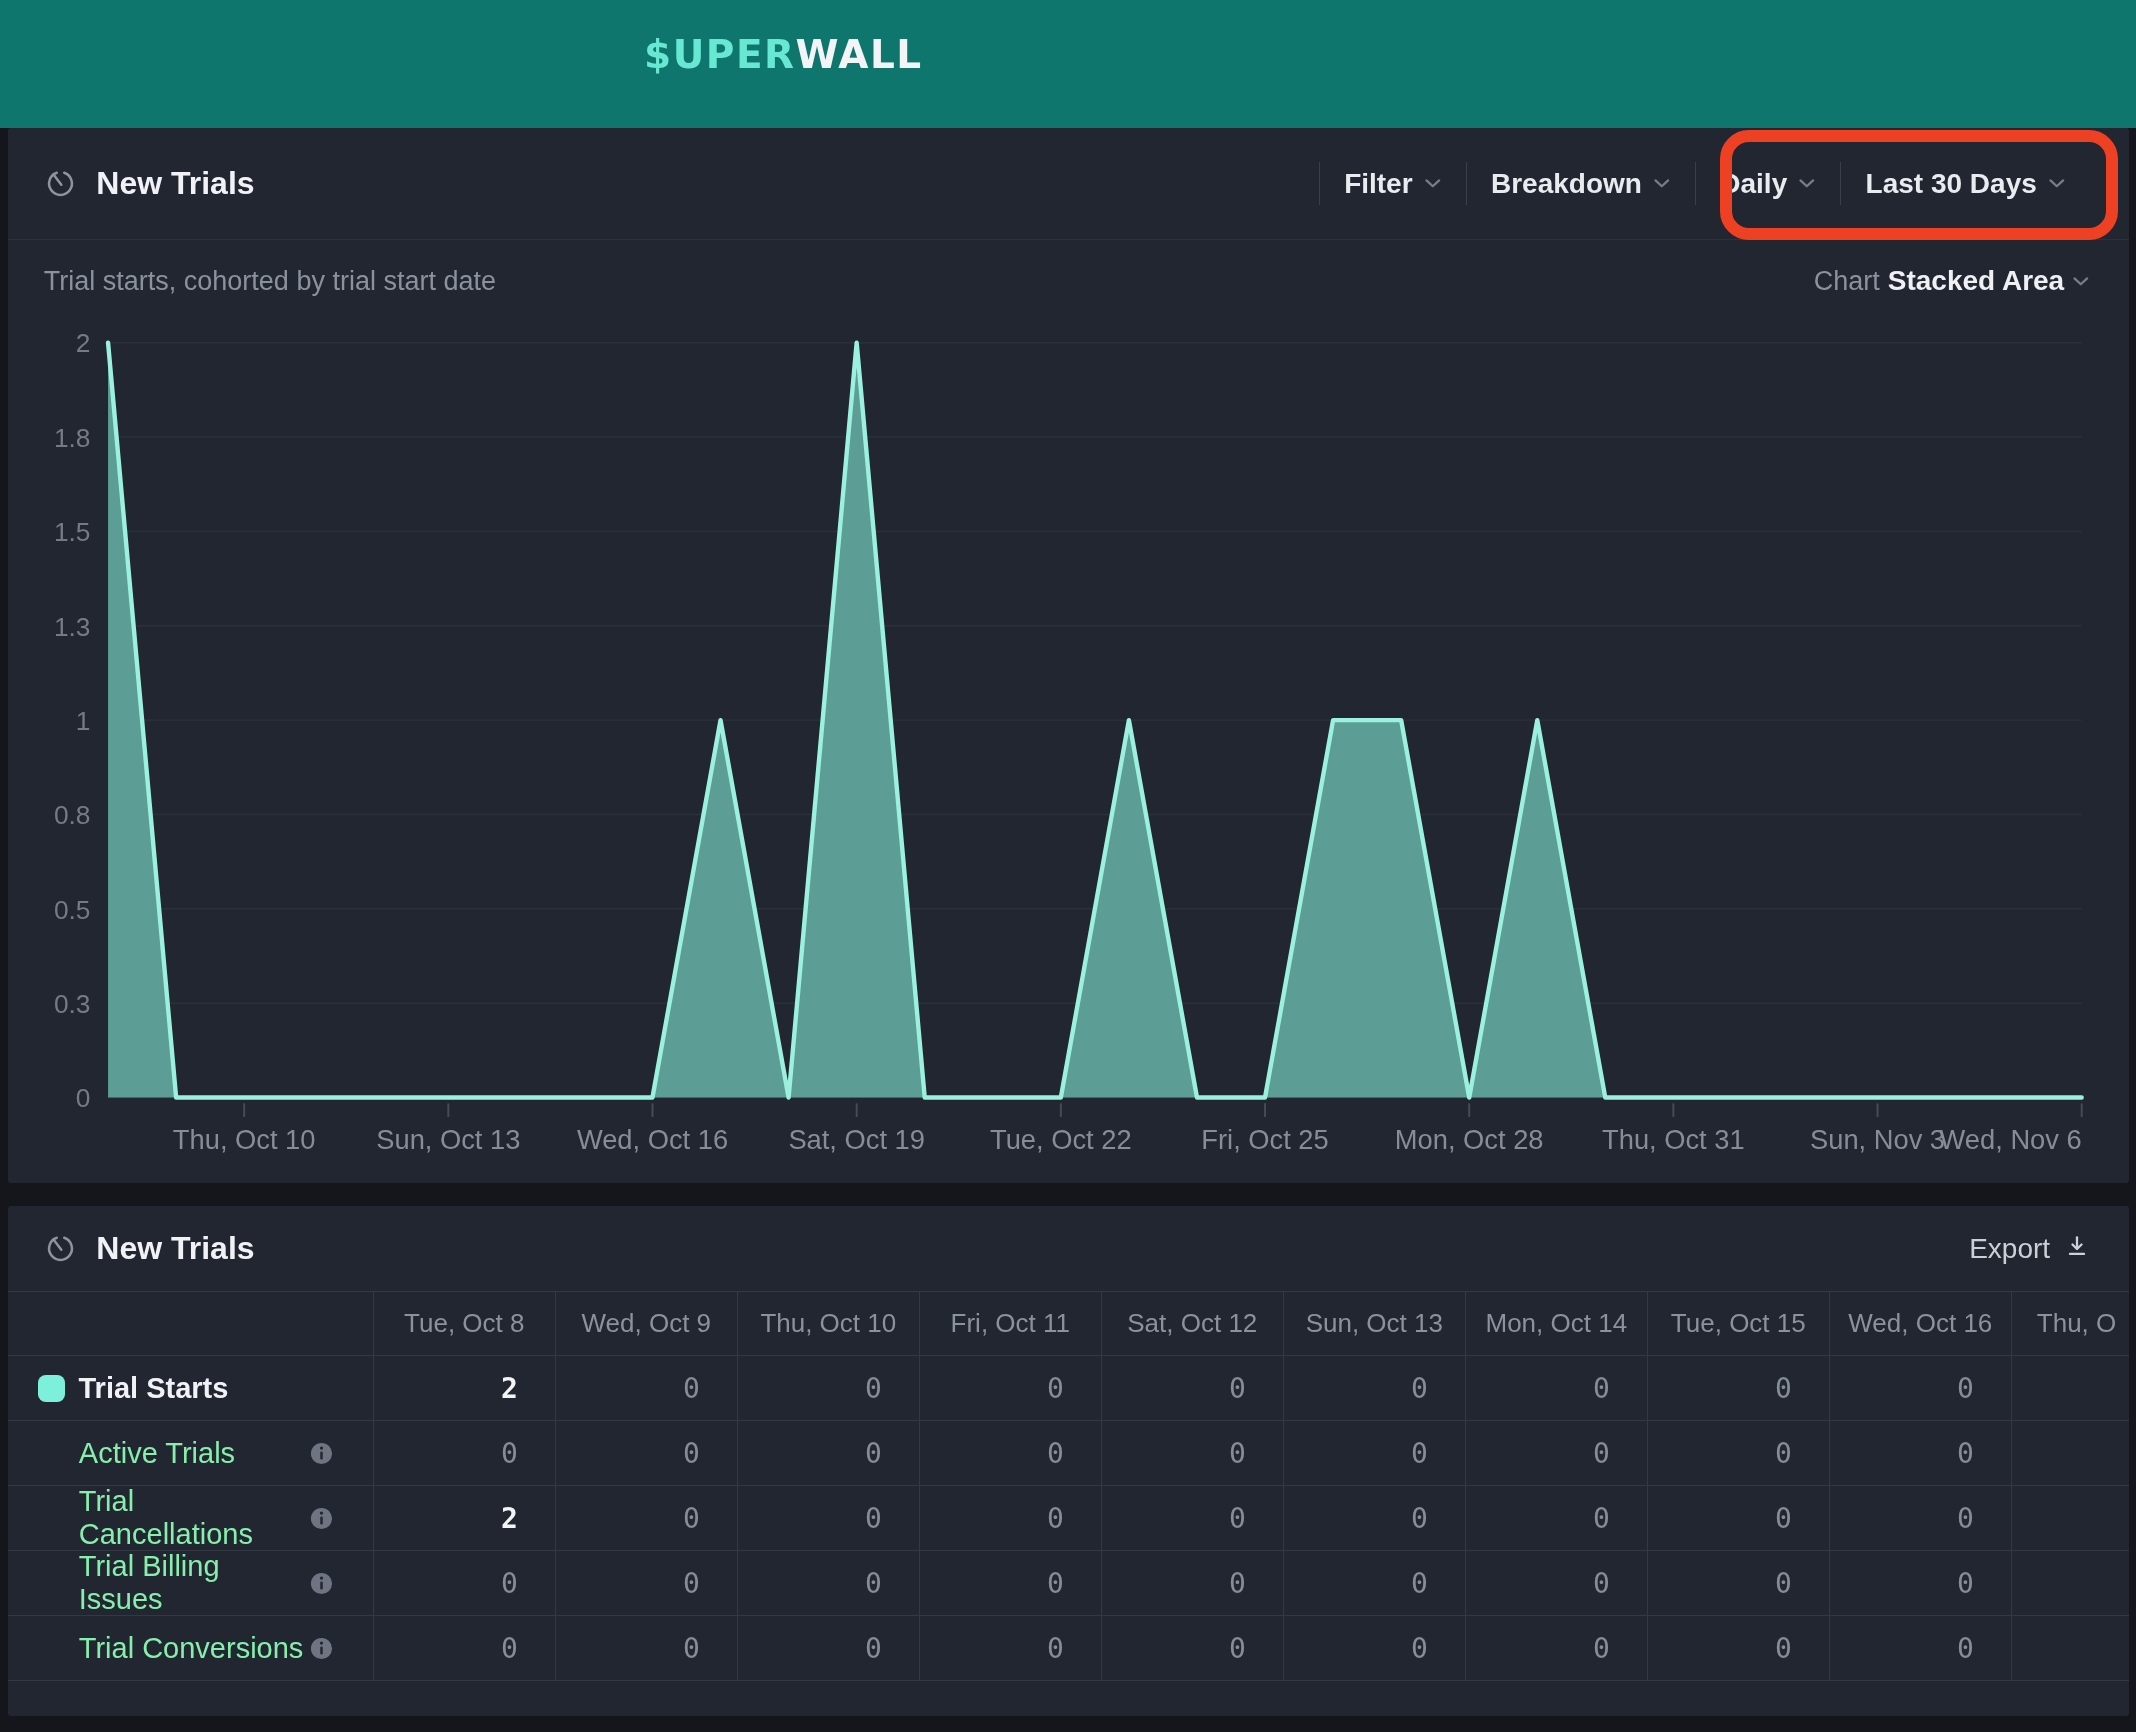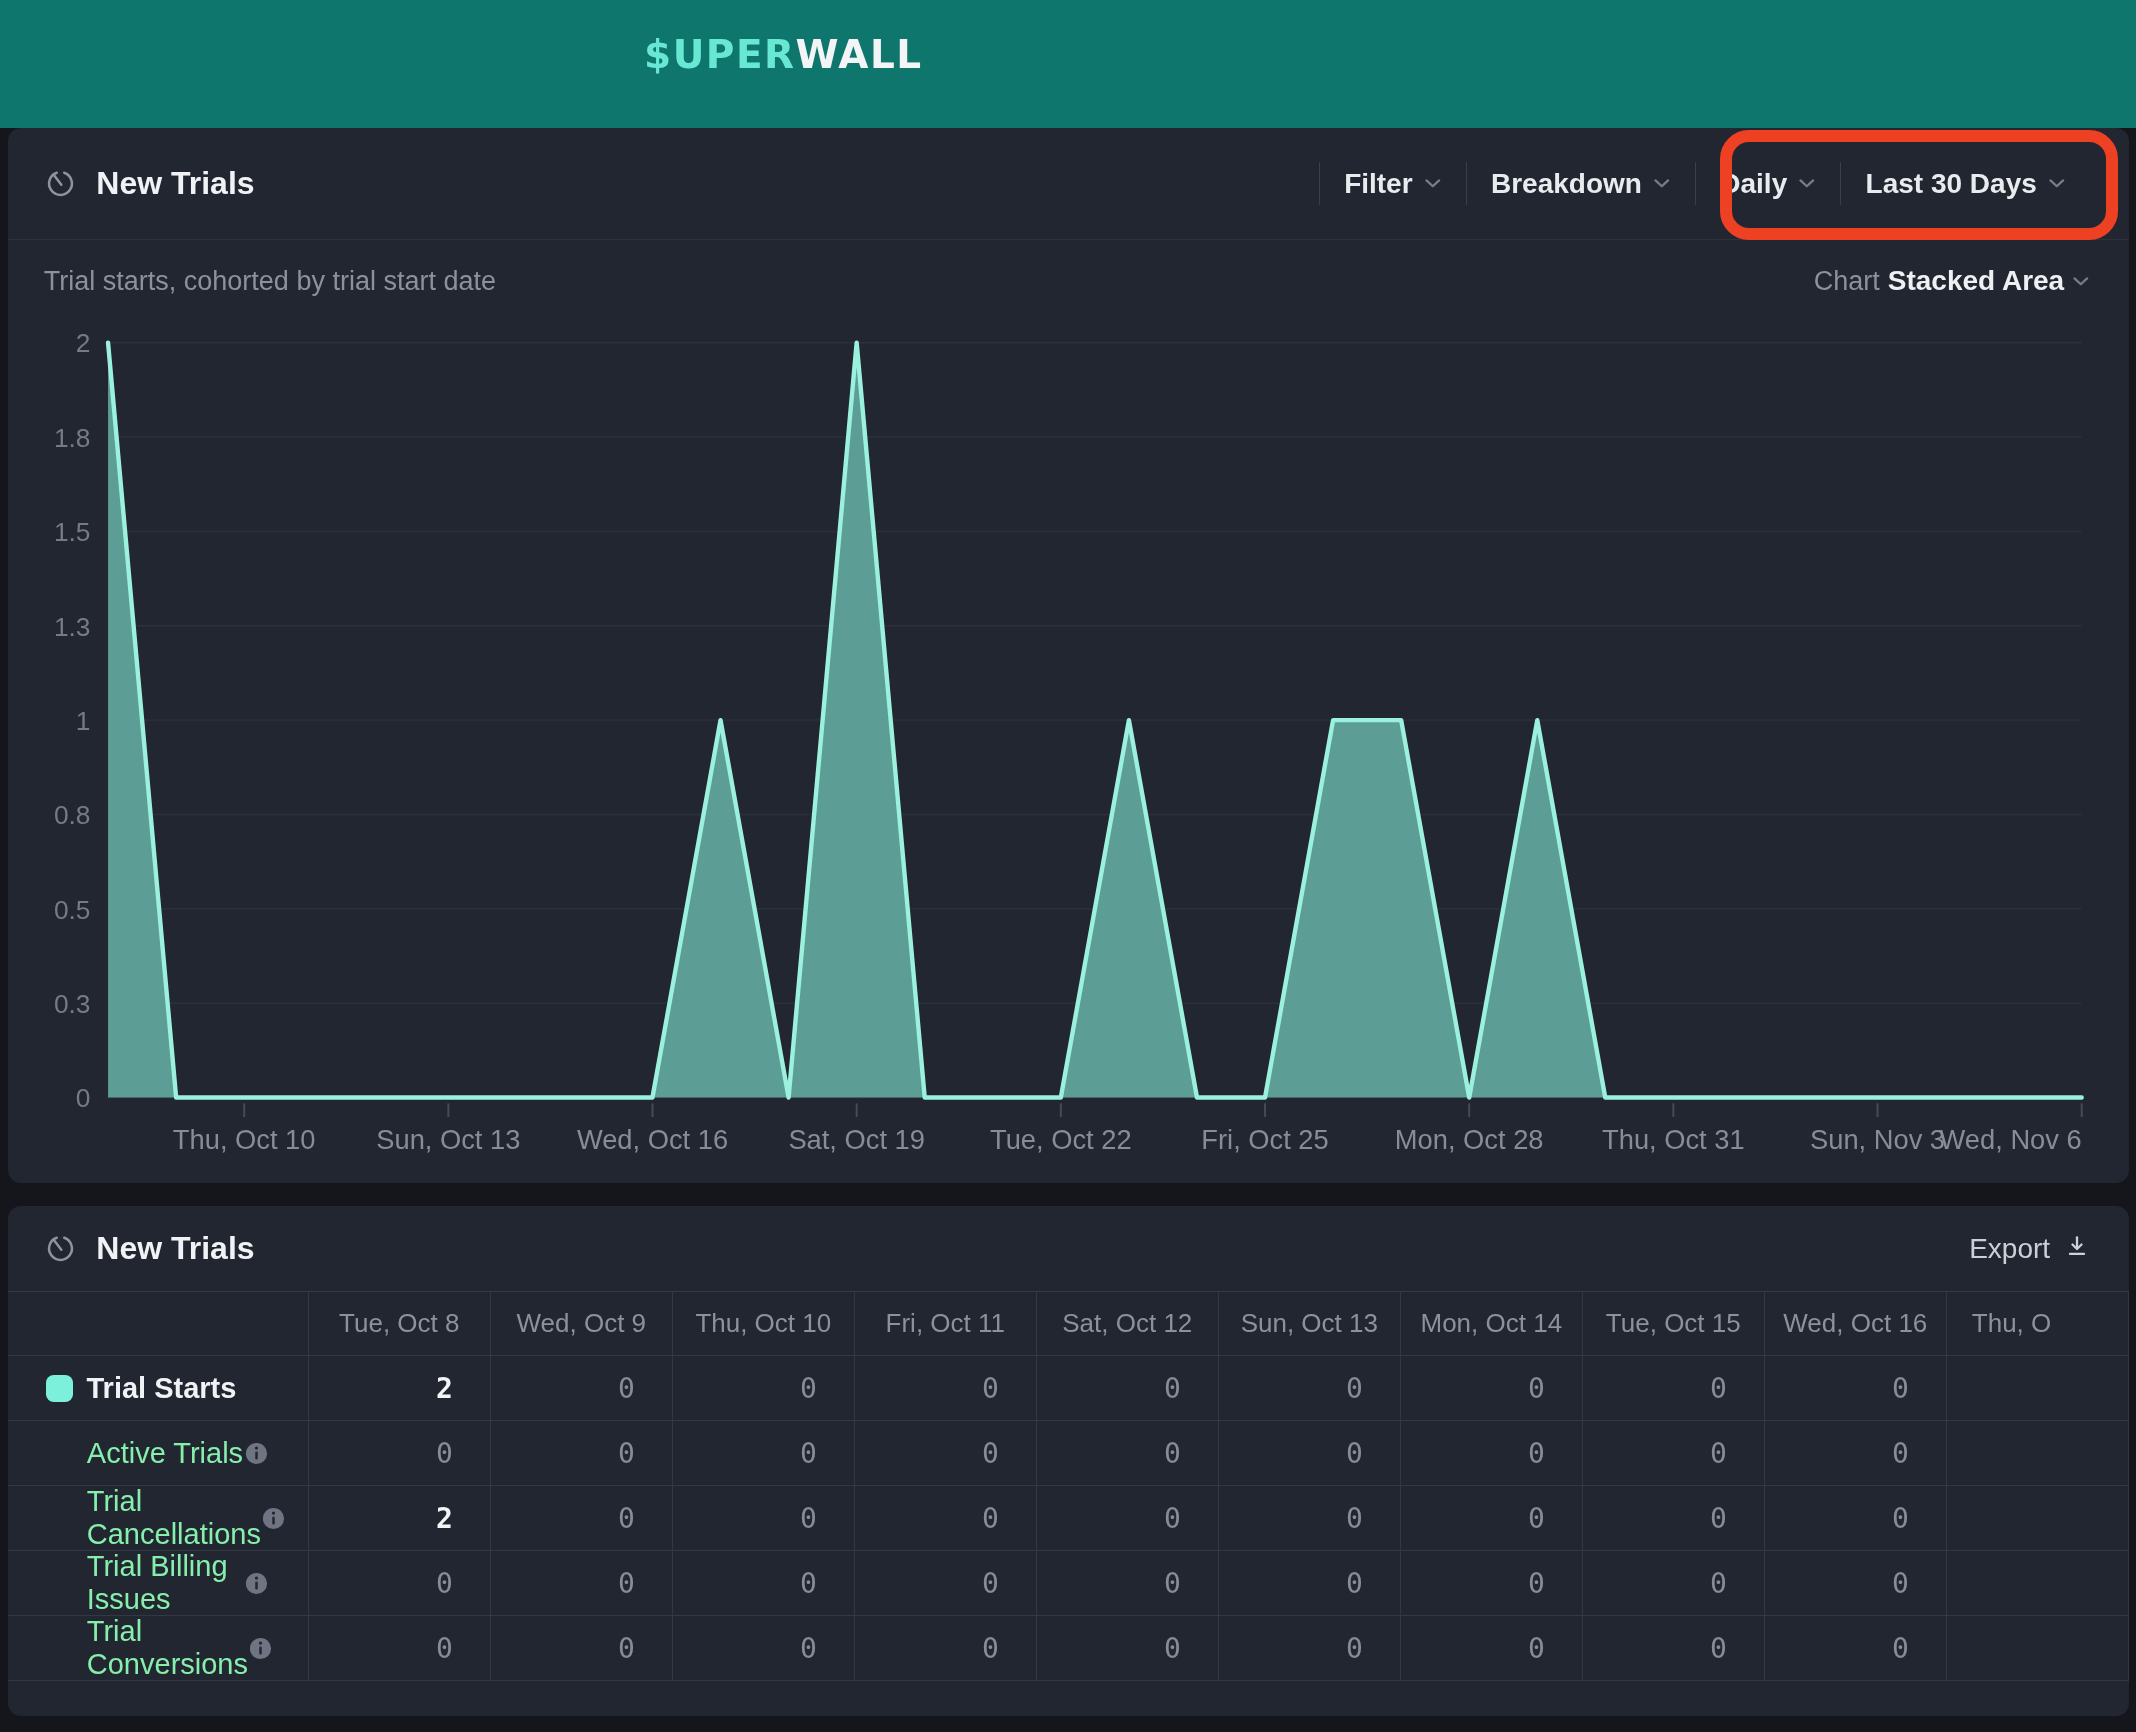--- a/index.html
+++ b/index.html
@@ -9,21 +9,21 @@
     font-family:"Liberation Sans", sans-serif;
     -webkit-font-smoothing:antialiased;
   }
   
   .topbar{position:absolute;left:0;top:0;width:2137px;height:128px;background:#0f766e;}
   .logo{position:absolute;left:644px;top:0;height:109px;line-height:109px;
         font-family:"DejaVu Sans", sans-serif;font-weight:bold;font-size:39px;letter-spacing:1.5px;}
   .logo .teal{color:#68e8d3;}
   .logo .white{color:#f2f4f6;}
   
-  .card{position:absolute;left:7.8px;width:2121px;background:#222630;border-radius:13px;overflow:hidden;}
+  .card{position:absolute;left:7.8px;width:2121px;background:#222630;border-radius:3px;overflow:hidden;}
   #chart-card{top:128px;height:1055px;}
   #table-card{top:1206px;height:510px;}
   .card-header{display:flex;align-items:center;padding:0 39px 0 36px;}
   #chart-card .card-header{height:111px;border-bottom:1px solid #2c313b;}
   #table-card .card-header{height:85px;border-bottom:1px solid #333946;}
   .card-title{font-size:32px;font-weight:600;color:#f0f2f5;margin-left:19.5px;}
   .flex-spacer{flex:1;}
   
   .controls{display:flex;align-items:center;height:100%;}
   .ctrl-divider{width:1px;height:43px;background:#394049;}
@@ -41,21 +41,21 @@
   
   .annotation{position:absolute;left:1720px;top:130px;width:398px;height:110px;
               border:12.7px solid #ee4123;border-radius:29px;box-sizing:border-box;
               pointer-events:none;z-index:50;}
   
   .export{display:flex;align-items:flex-start;gap:13.7px;cursor:pointer;
           font-size:28px;color:#ccd0d6;}
   
   .trow{display:flex;width:2219px;}
   .trow .cell{box-sizing:border-box;border-right:1px solid #323844;border-bottom:1px solid #323844;}
-  .label-cell{width:301px;flex:none;display:flex;align-items:center;padding-left:38px;}
+  .label-cell{width:366px;flex:none;display:flex;align-items:center;padding-left:30px;}
   .date-cell{width:182px;flex:none;display:flex;align-items:center;justify-content:center;}
   .thead .cell{height:64px;font-size:26px;color:#8b919d;}
   .thead .label-cell{border-bottom:1px solid #323844;}
   .thead .date-cell.last{justify-content:flex-start;padding-left:25px;}
   .tbody .cell{height:65px;}
   .tbody .date-cell{justify-content:flex-end;padding-right:37px;
                     font-family:"DejaVu Sans Mono", monospace;font-size:28px;}
   .val-zero{color:#868c98;}
   .val-strong{color:#f2f4f6;font-weight:bold;}
   .swatch{width:27px;height:27px;border-radius:7.8px;background:#7df0dc;margin-right:13.7px;flex:none;}

